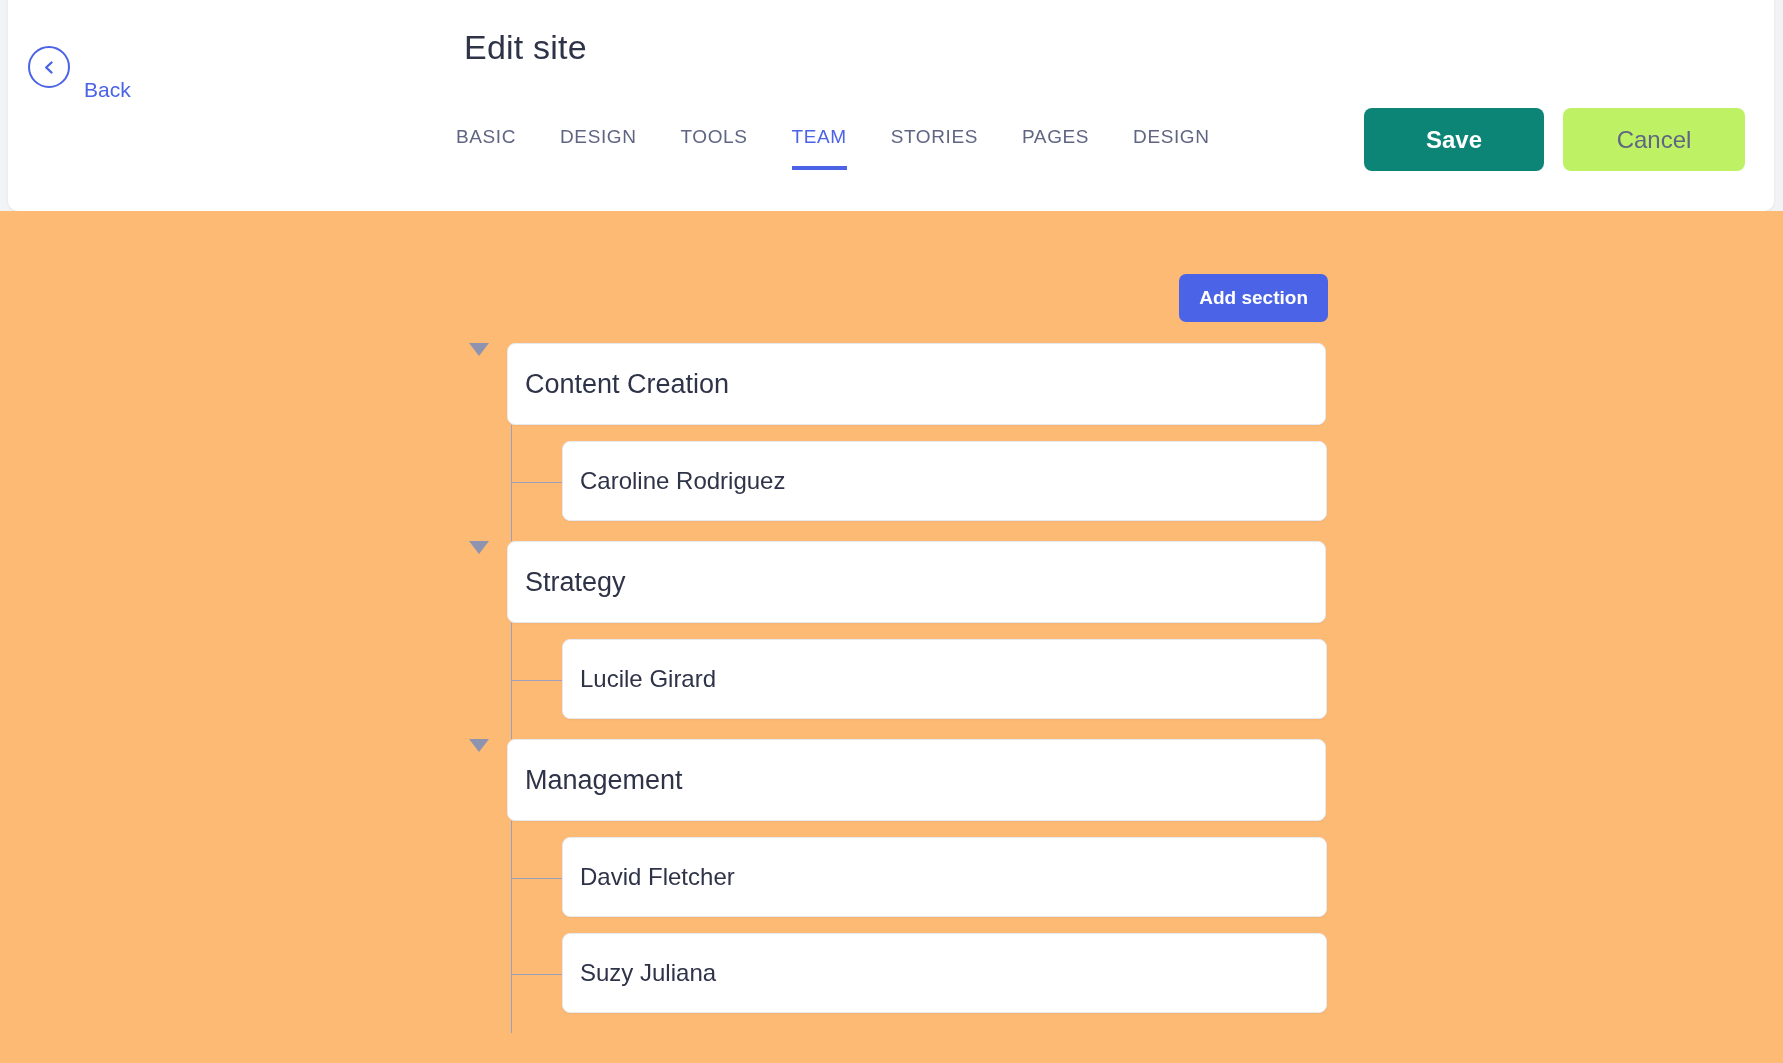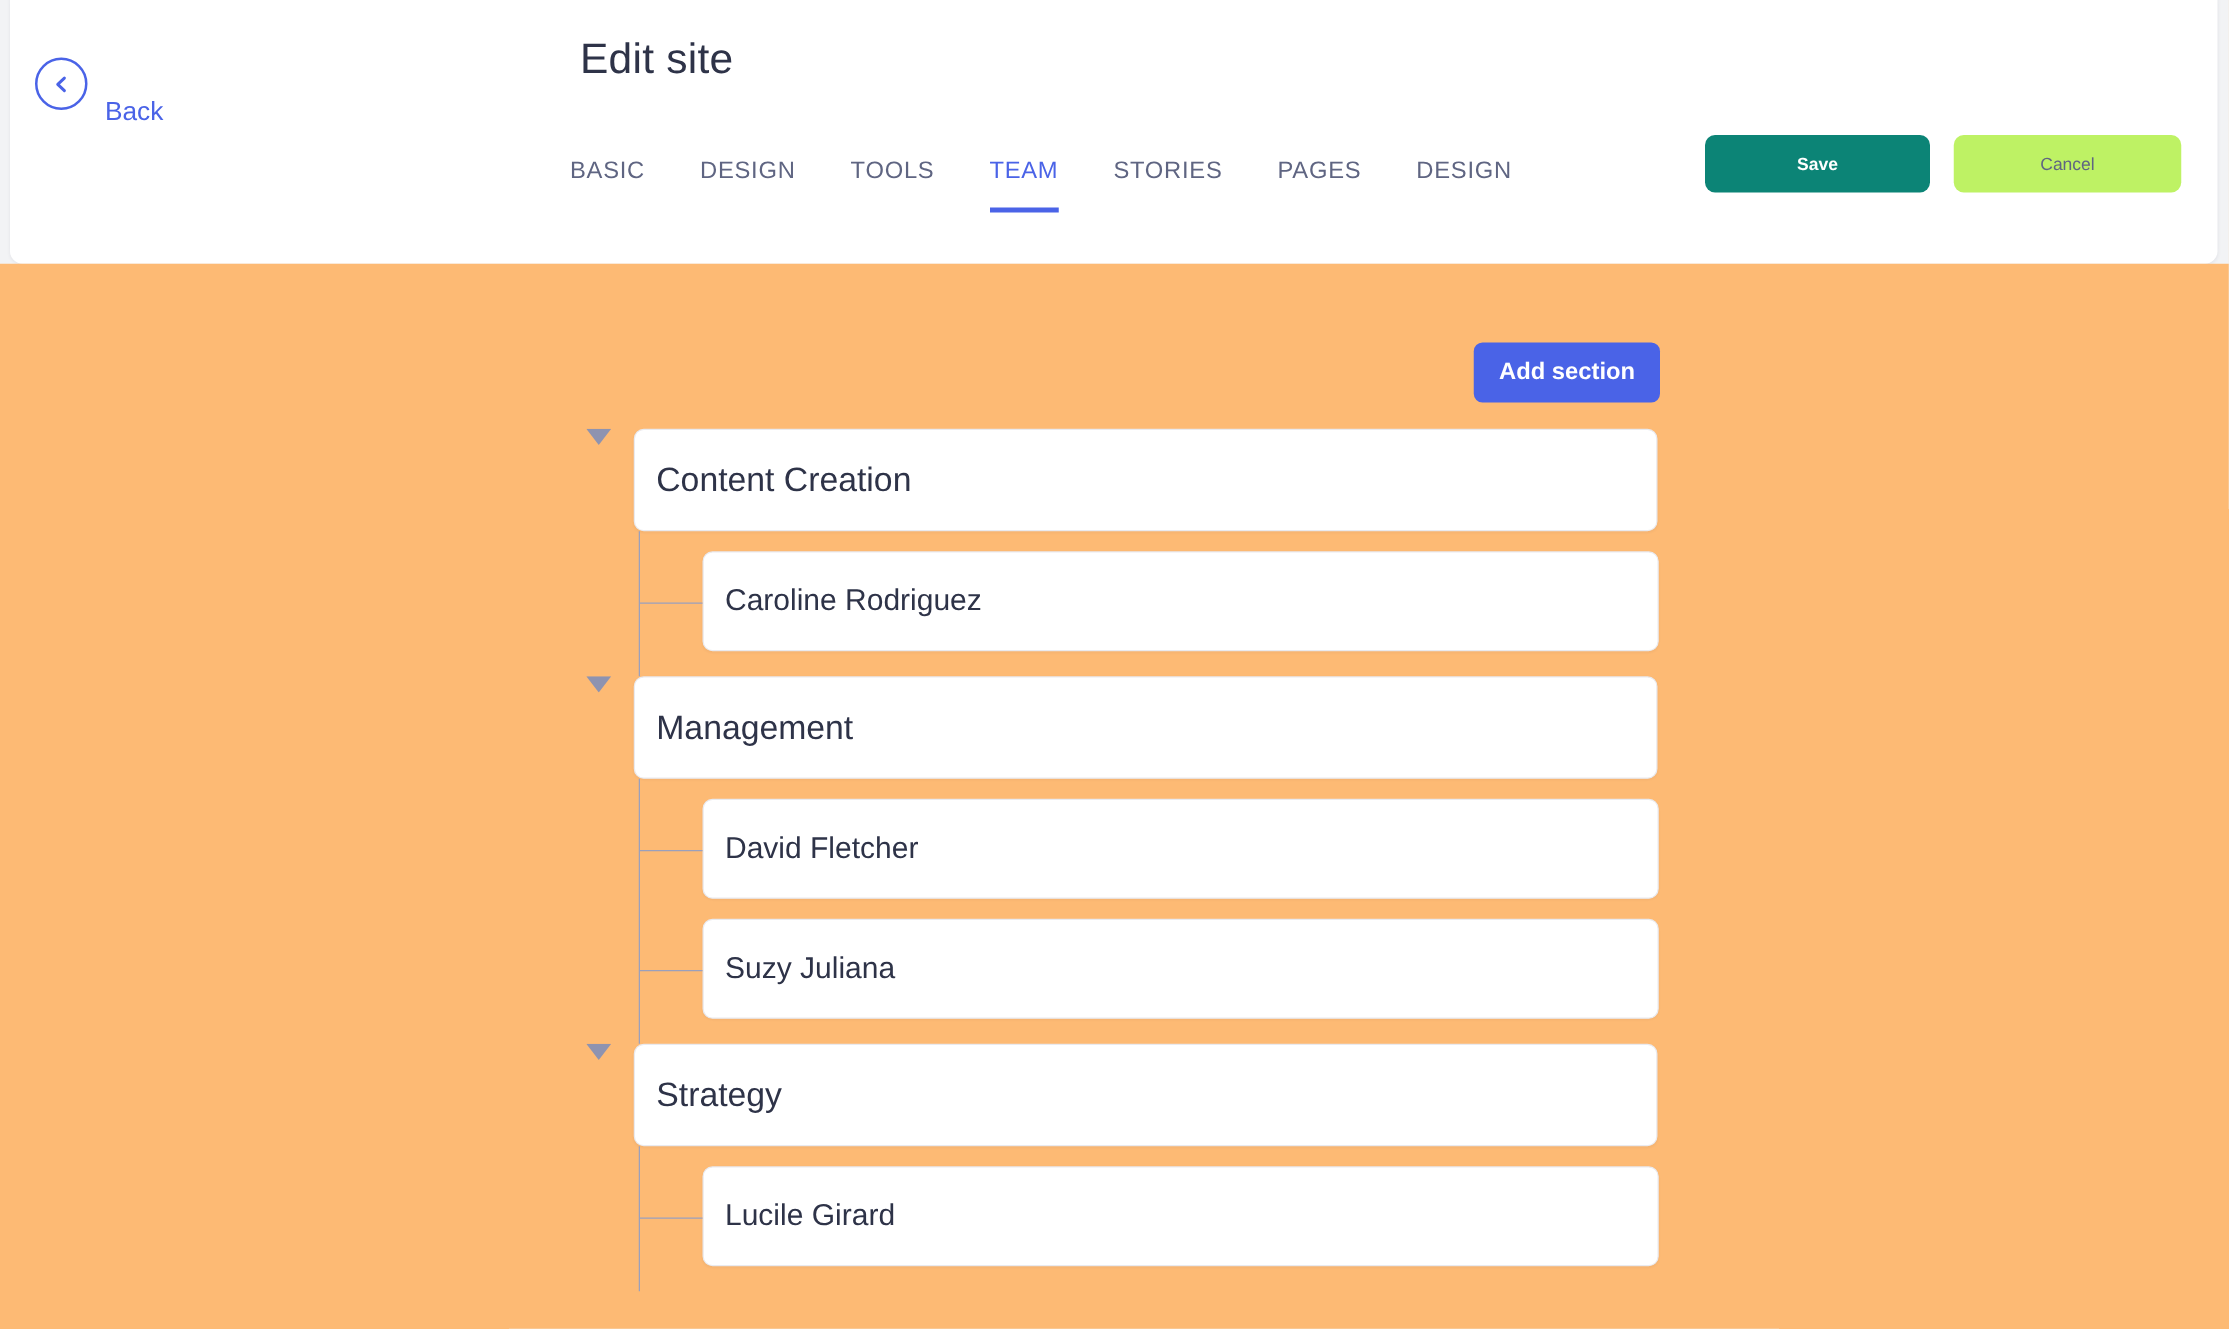--- a/index.html
+++ b/index.html
@@ -90,24 +90,24 @@
   .header-actions {
     position: absolute;
     right: 29px;
     top: 118px;
     display: flex;
     gap: 19px;
   }
   .btn {
     border: none;
     border-radius: 8px;
-    font-size: 14px;
-    font-family: "Liberation Sans", sans-serif;
-    cursor: pointer;
-    height: 46px;
+    font-size: 24px;
+    font-family: "Liberation Sans", sans-serif;
+    cursor: pointer;
+    height: 63px;
     display: flex;
     align-items: center;
     justify-content: center;
   }
   .btn-save {
     width: 180px;
     background: #0c8476;
     color: #ffffff;
     font-weight: 700;
   }
@@ -295,57 +295,57 @@
         </div>
       </div>
       <div class="section-block">
         <div class="section-row">
           <span class="caret">
             <svg width="20" height="13" viewBox="0 0 20 13" aria-hidden="true">
               <polygon points="0,0 20,0 10,13" fill="#8e93b0"></polygon>
             </svg>
           </span>
           <div class="section-card">
-            <span class="section-title">Management</span>
+            <span class="section-title">Strategy</span>
           </div>
         </div>
         <div class="members">
           <span class="trunk"></span>
           <div class="member-row">
             <span class="branch"></span>
             <div class="member-card">
-              <span class="member-name">David Fletcher</span>
-            </div>
-          </div>
-          <div class="member-row">
-            <span class="branch"></span>
-            <div class="member-card">
-              <span class="member-name">Suzy Juliana</span>
+              <span class="member-name">Lucile Girard</span>
             </div>
           </div>
           <div class="members-tail"></div>
         </div>
       </div>
       <div class="section-block">
         <div class="section-row">
           <span class="caret">
             <svg width="20" height="13" viewBox="0 0 20 13" aria-hidden="true">
               <polygon points="0,0 20,0 10,13" fill="#8e93b0"></polygon>
             </svg>
           </span>
           <div class="section-card">
-            <span class="section-title">Strategy</span>
+            <span class="section-title">Management</span>
           </div>
         </div>
         <div class="members">
           <span class="trunk"></span>
           <div class="member-row">
             <span class="branch"></span>
             <div class="member-card">
-              <span class="member-name">Lucile Girard</span>
+              <span class="member-name">David Fletcher</span>
+            </div>
+          </div>
+          <div class="member-row">
+            <span class="branch"></span>
+            <div class="member-card">
+              <span class="member-name">Suzy Juliana</span>
             </div>
           </div>
           <div class="members-tail"></div>
         </div>
       </div>
     </div>
 
 </div>
 
 </body></html>

